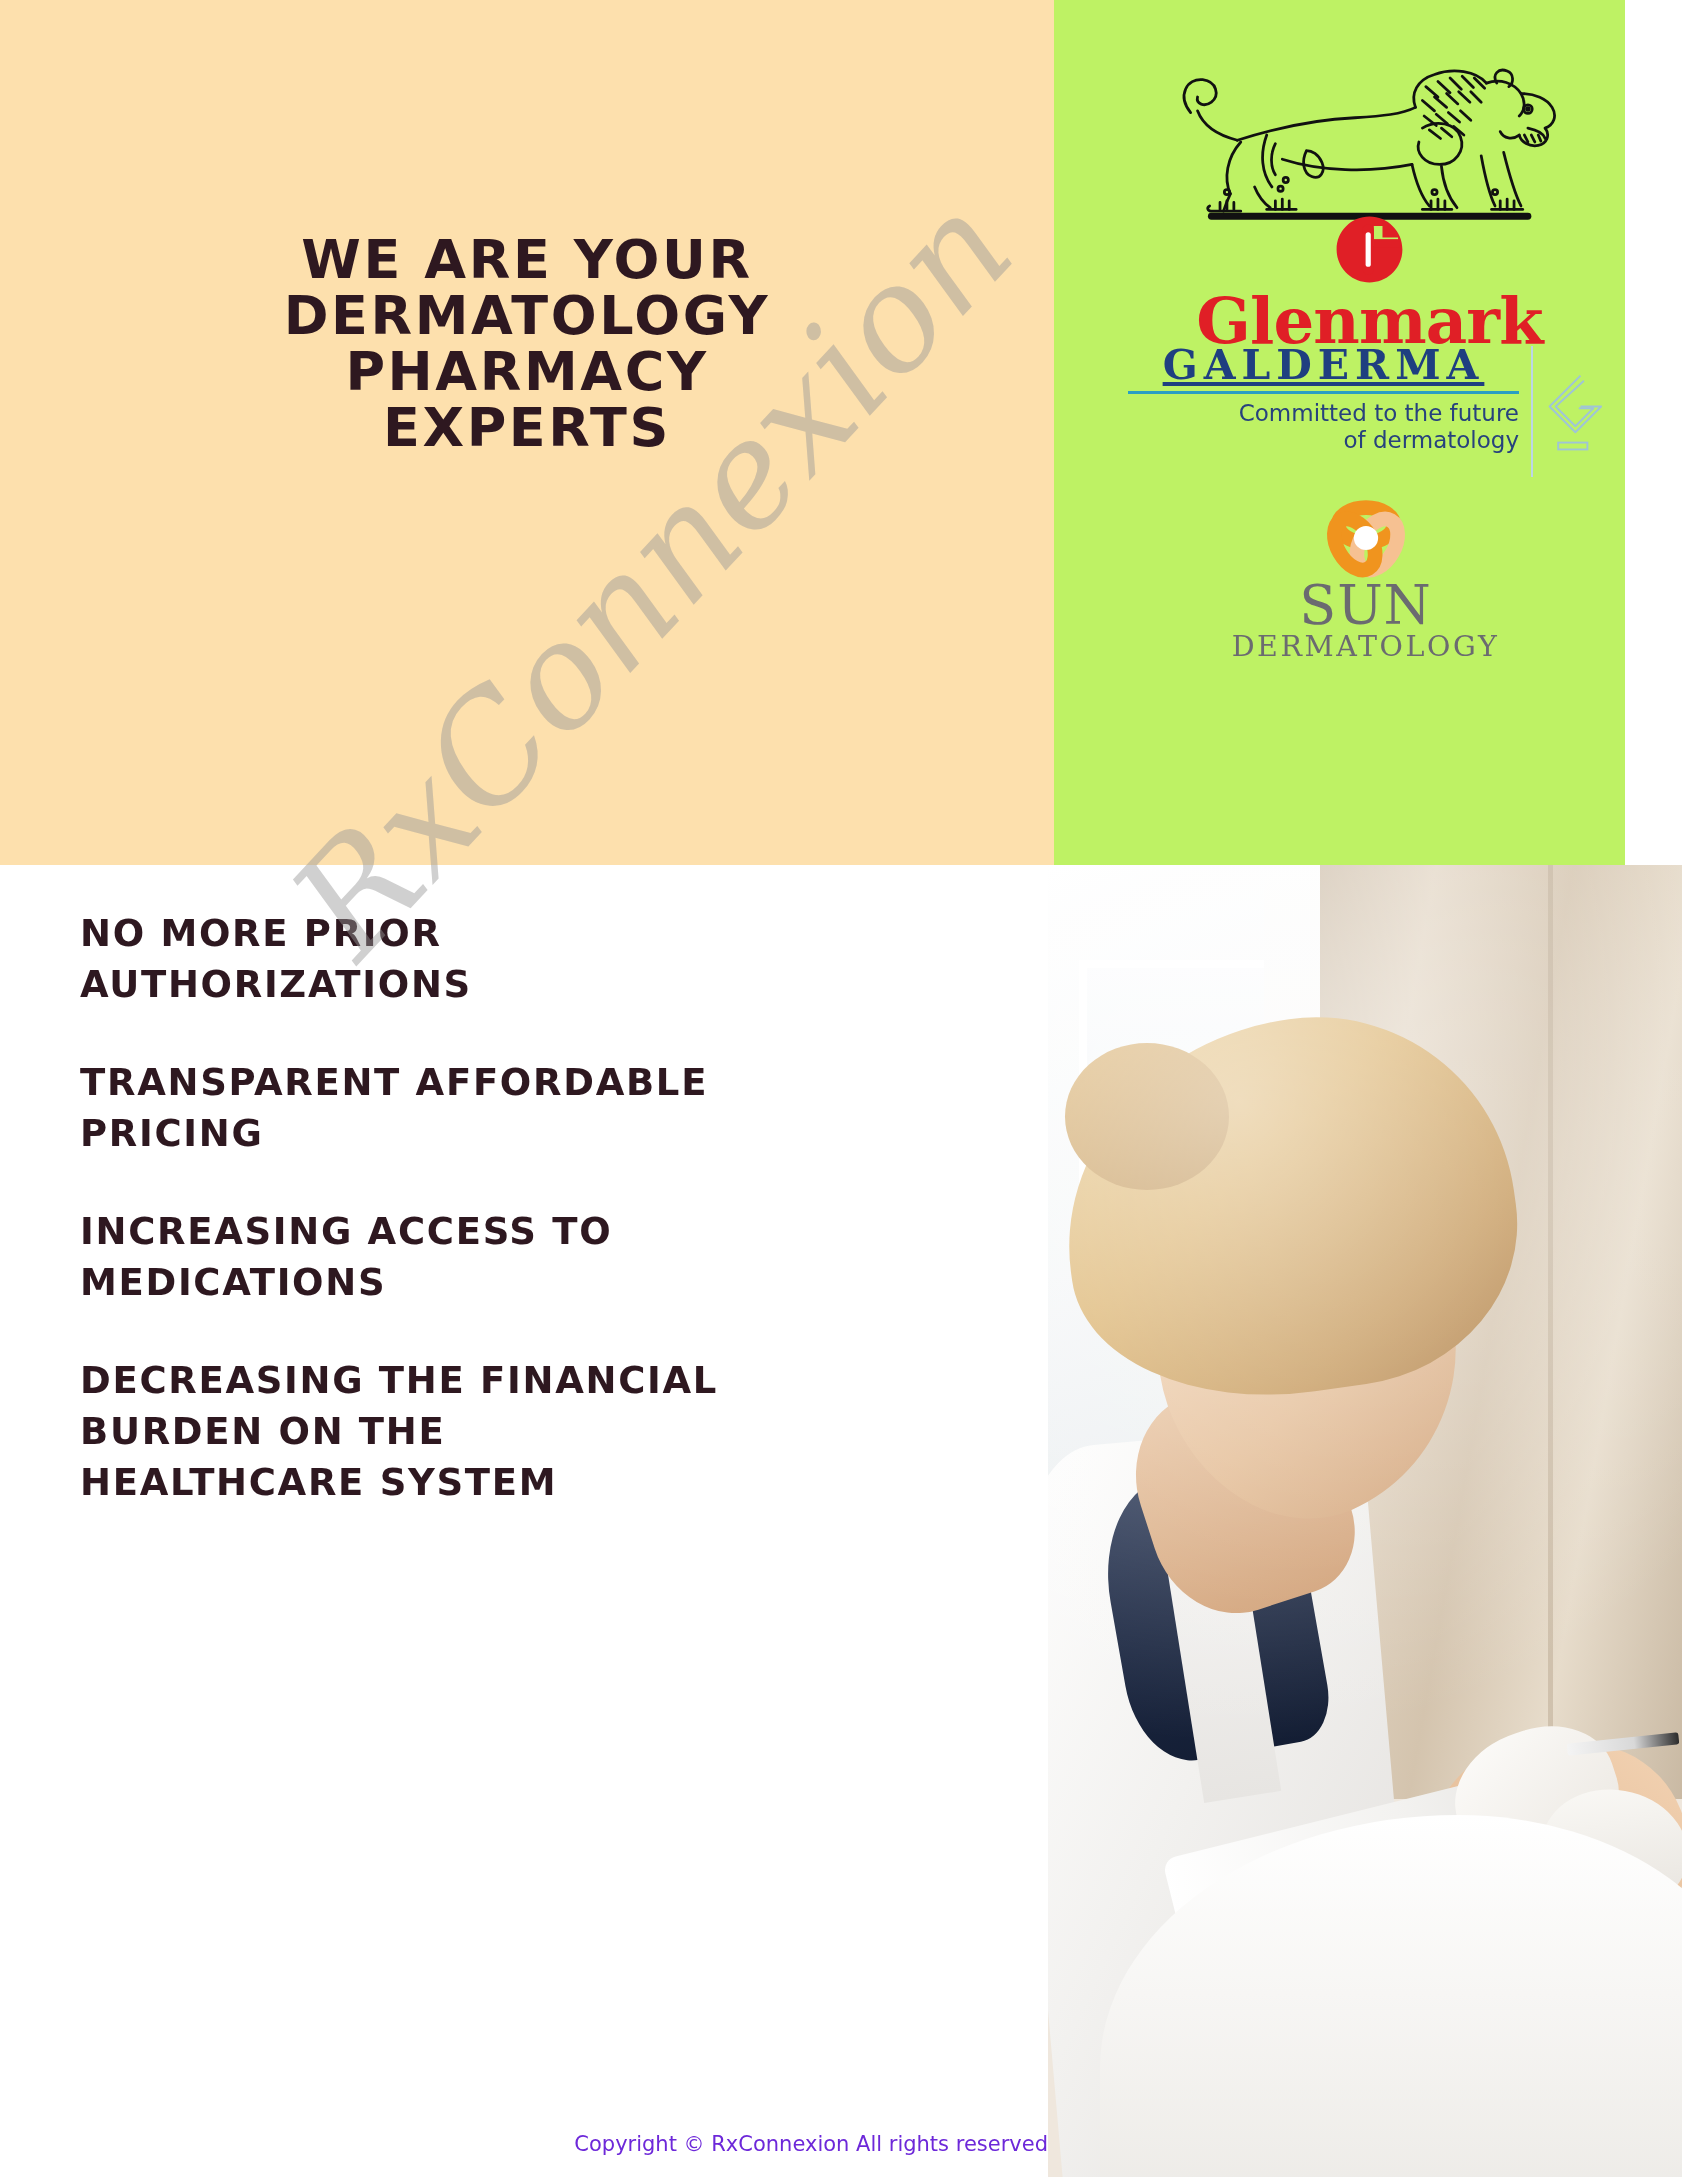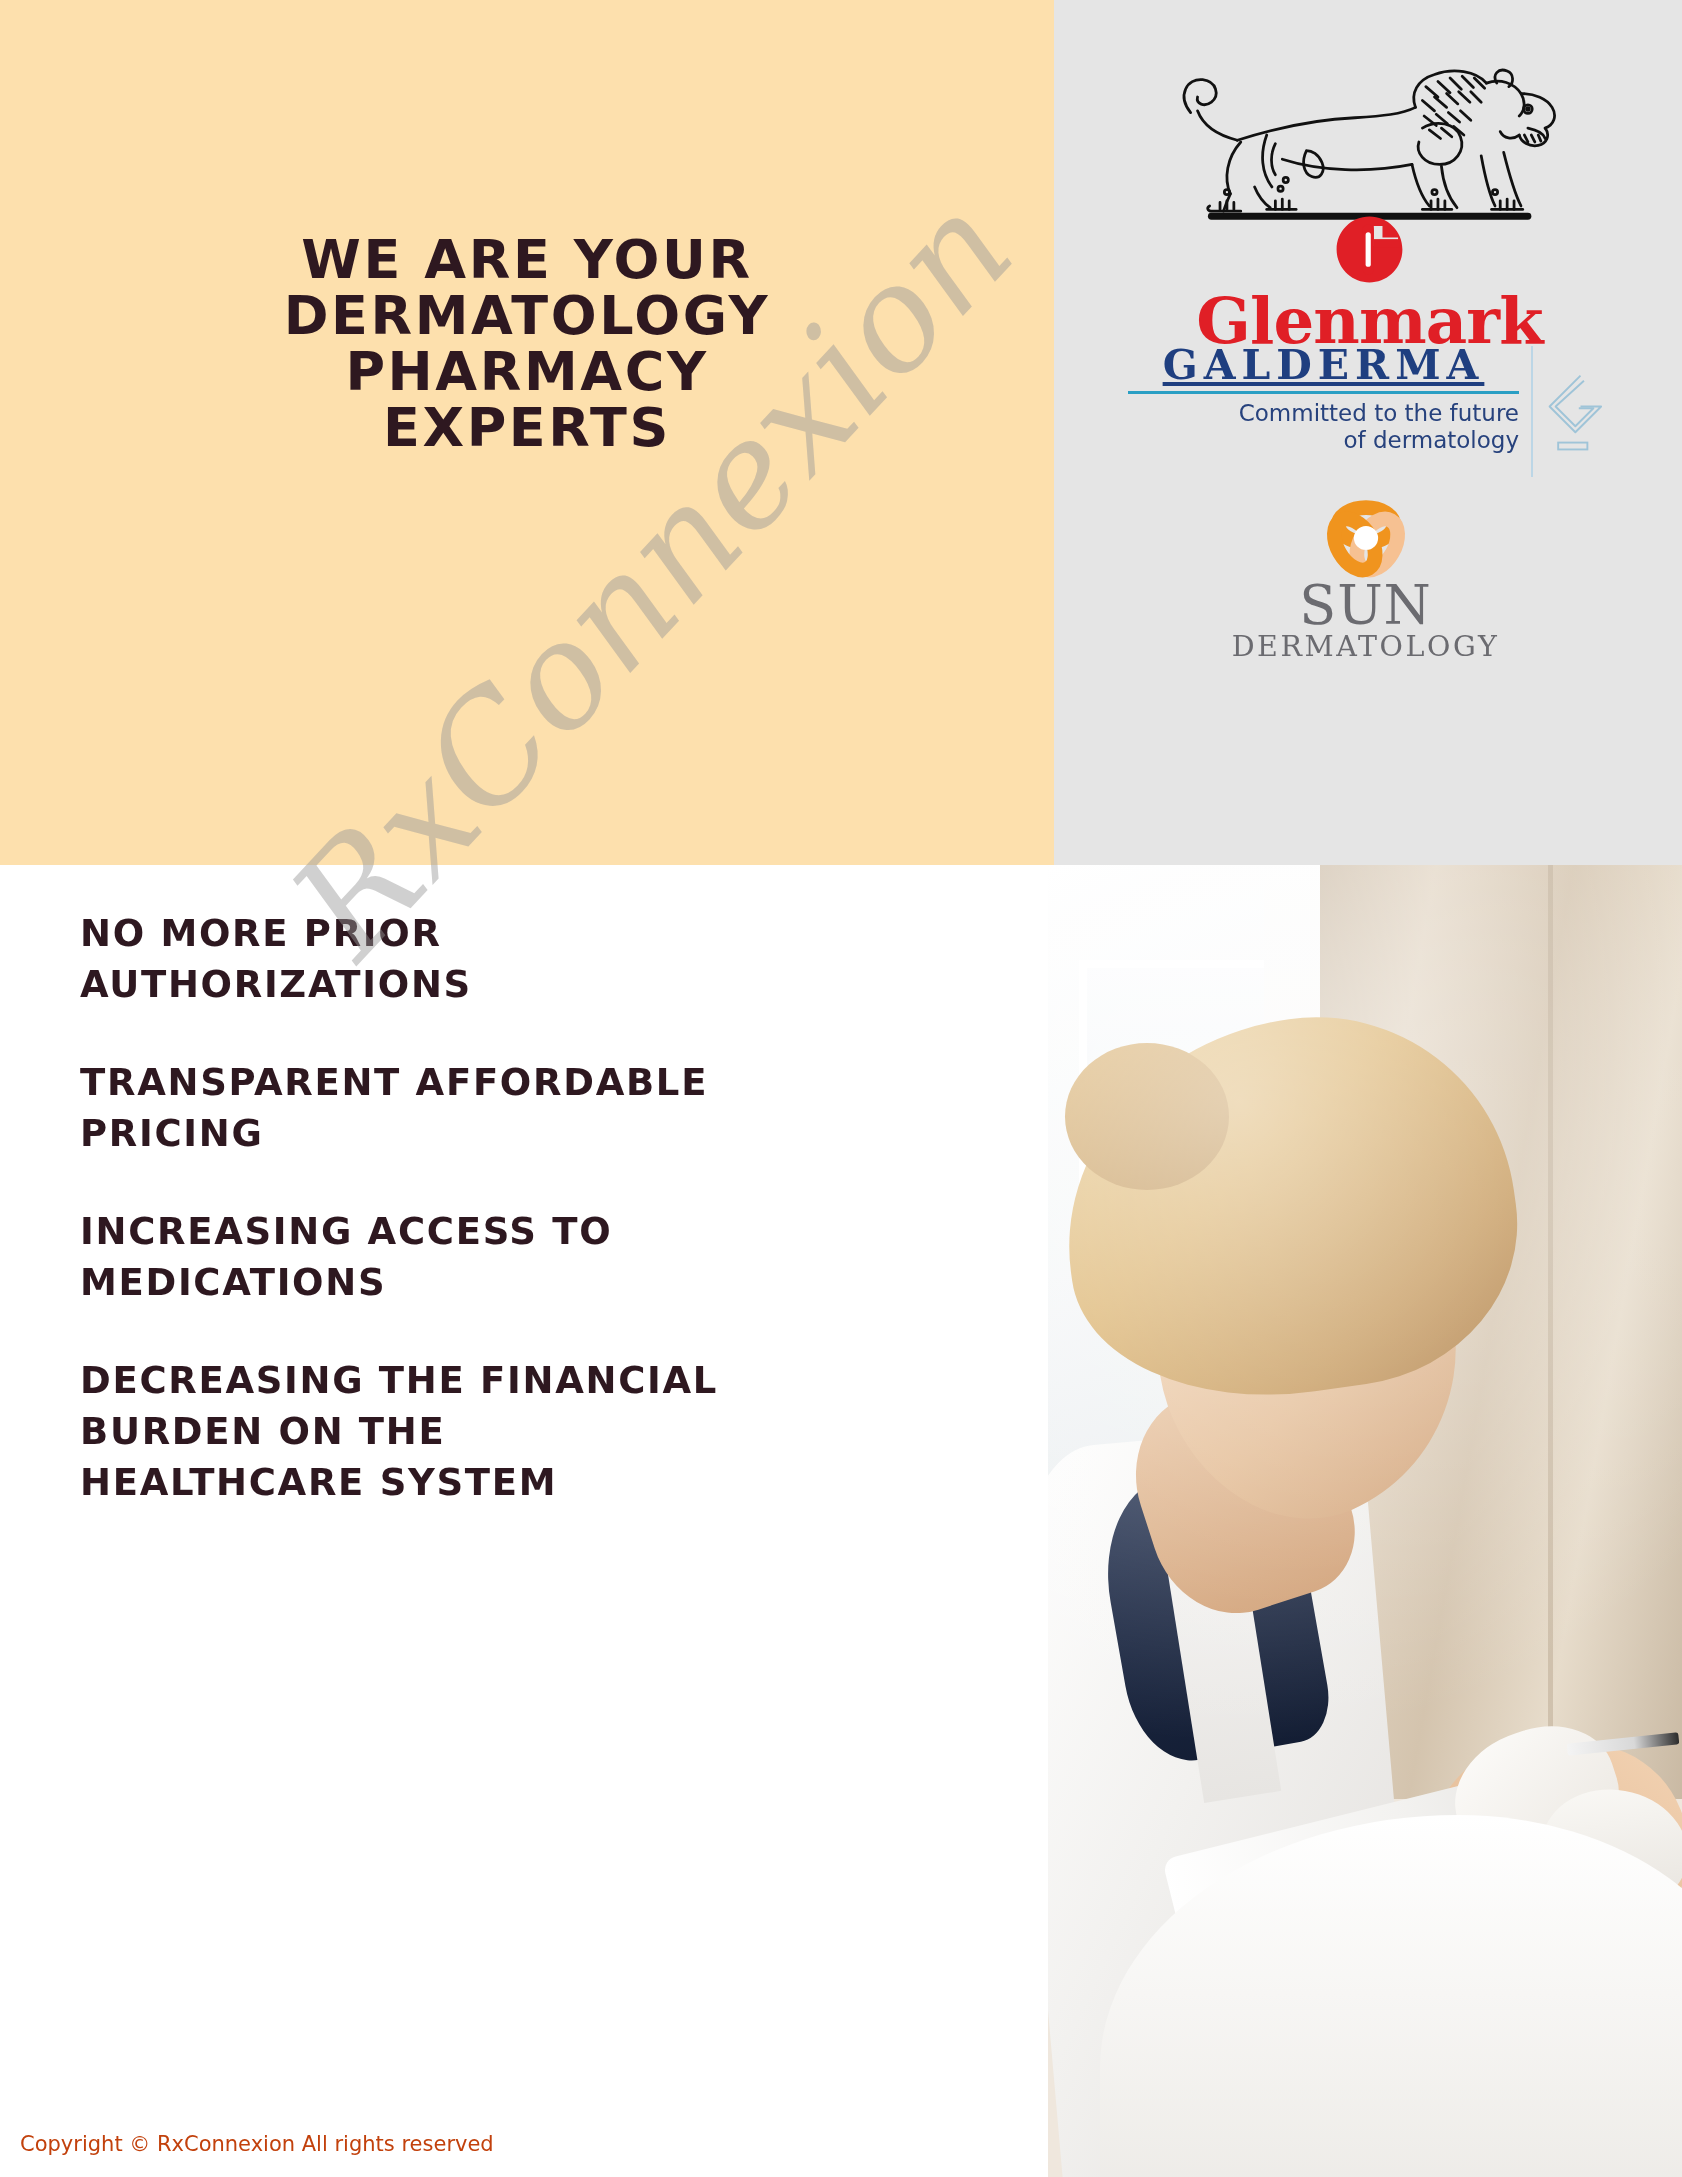--- a/index.html
+++ b/index.html
@@ -43,23 +43,23 @@
     letter-spacing: 2.6px;
     text-transform: uppercase;
   }
   .headline .hl-line { display: block; white-space: nowrap; }
 
   
   .logo-col {
     position: absolute;
     left: 1054px;
     top: 0;
-    width: 629px;
+    width: 571px;
     height: 865px;
-    background: #e5e5e5;
+    background: #bef264;
   }
 
   .logo-lion {
     position: absolute;
     left: 83px;
     top: 45px;
     width: 467px;
     height: 187px;
   }
   .logo-lion svg { width: 100%; height: 100%; display: block; }
@@ -346,25 +346,24 @@
     transform-origin: left top;
     pointer-events: none;
   }
 
   
   .footer {
     position: absolute;
     left: 0;
     top: 2132px;
     width: 1048px;
-    text-align: left;
-    color: #c2410c;
+    text-align: right;
+    color: #6d28d9;
     font-family: "DejaVu Sans", sans-serif;
     font-size: 21px;
-    padding-left: 20px;
   }
 </style>
 </head>
 <body>
 
 <div class="page">
 
   <div class="cream-band"></div>
 
   <div class="headline">

